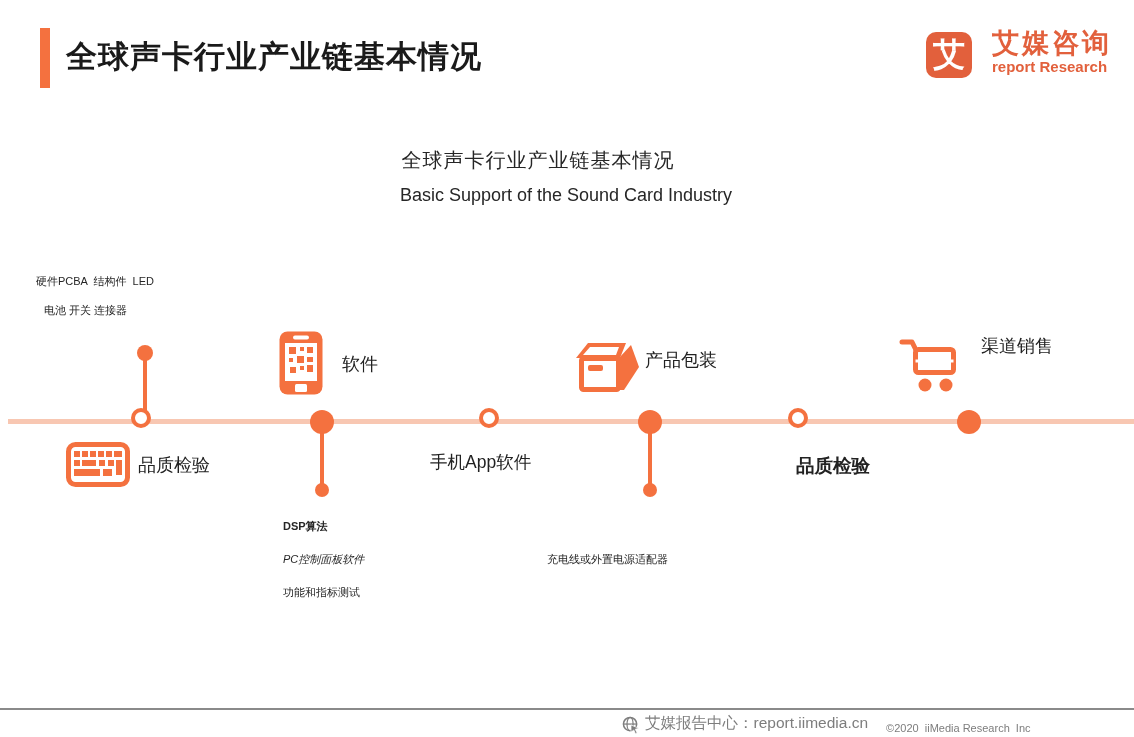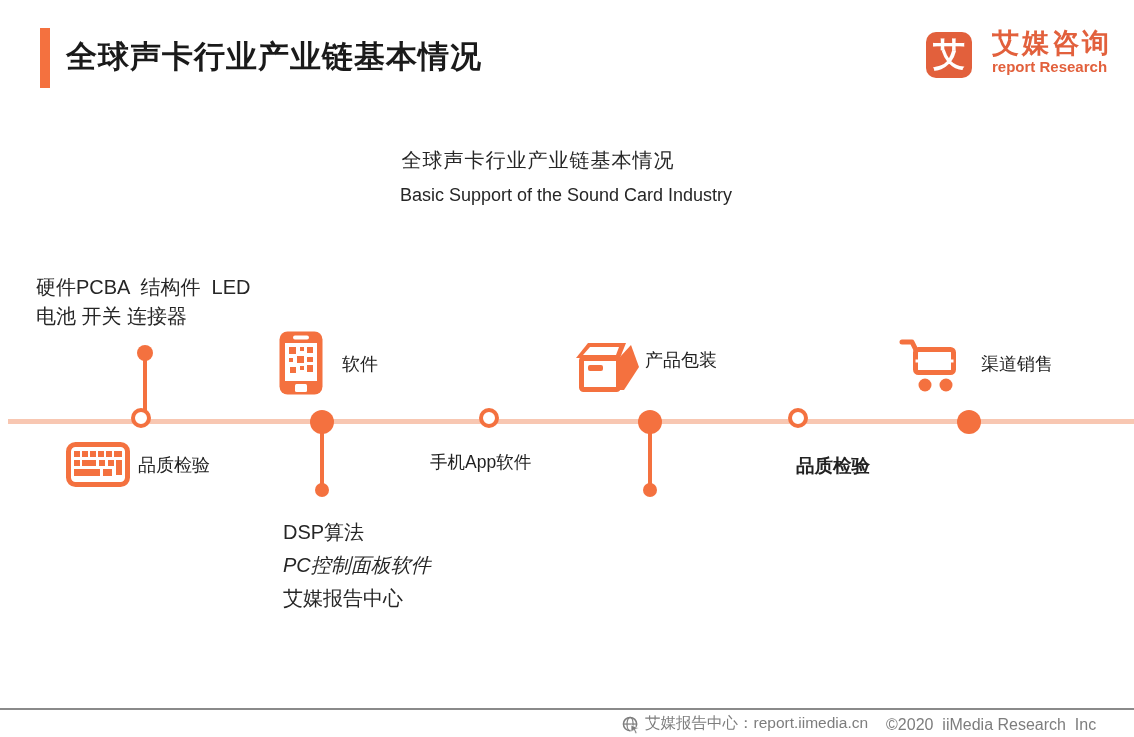--- a/index.html
+++ b/index.html
@@ -31,31 +31,31 @@
   .subtitle-en{position:absolute;left:0;top:185px;width:1076px;text-align:center;
     font-size:18px;color:var(--body);margin-left:28px;}
 
   
   .hline{position:absolute;left:8px;top:419px;width:1126px;height:5px;background:var(--accent-light);}
   .vconn{position:absolute;width:4px;background:var(--accent);}
   .dot{position:absolute;border-radius:50%;background:var(--accent);}
   .node-open{position:absolute;width:20px;height:20px;border:4px solid var(--accent);
     border-radius:50%;background:#fff;}
   .node-filled{position:absolute;width:24px;height:24px;border-radius:50%;background:var(--accent);}
-  .note{position:absolute;font-size:20px;color:var(--body);white-space:pre;}
+  .note{position:absolute;font-size:11px;color:var(--body);white-space:pre;}
   .stage-label{position:absolute;font-size:18px;color:#222;white-space:pre;}
   .stage-label.bold{font-weight:700;font-size:18.5px;}
   .icon-box{position:absolute;}
 
   
   .footer-divider{position:absolute;left:0;top:708px;width:1134px;height:2px;background:#8A8A8A;}
   .footer{position:absolute;left:622px;top:713px;display:flex;align-items:flex-end;color:var(--gray);}
   .footer svg{margin-right:5px;}
   .footer-source{font-size:15.5px;white-space:pre;}
-  .footer-copy{font-size:16px;white-space:pre;margin-left:18px;}
+  .footer-copy{font-size:11px;white-space:pre;margin-left:18px;}
 </style>
 </head>
 <body>
 
 <div class="page">
 
   <div class="accent-bar"></div>
   <h1 class="page-title">全球声卡行业产业链基本情况</h1>
   <div class="logo">
     <div class="logo-icon">艾</div>
@@ -64,21 +64,21 @@
       <span class="logo-en">report Research</span>
     </div>
   </div>
 
   <div class="subtitle-cn">全球声卡行业产业链基本情况</div>
   <div class="subtitle-en">Basic Support of the Sound Card Industry</div>
 
   <div class="hline"></div>
 
   <div class="note" style="left:36px;top:274px;">硬件PCBA  结构件  LED</div>
-  <div class="note" style="left:36px;top:303px;">电池 开关 连接器</div>
+  <div class="note" style="left:44px;top:303px;">电池 开关 连接器</div>
   <div class="vconn" style="left:143px;top:353px;height:70px;"></div>
   <div class="dot" style="left:137px;top:345px;width:16px;height:16px;"></div>
   <div class="node-open" style="left:131px;top:408px;"></div>
   <div class="icon-box" style="left:66px;top:442px;">
     <svg width="64" height="45" viewBox="0 0 64 45">
       <rect x="2.5" y="2.5" width="59" height="40" rx="7" fill="#fff" stroke="var(--accent)" stroke-width="5"></rect>
       <g fill="var(--accent)">
         <rect x="8" y="9" width="6" height="6"></rect>
           <rect x="16" y="9" width="6" height="6"></rect>
         <rect x="24" y="9" width="6" height="6"></rect>
@@ -113,54 +113,55 @@
           <rect x="21" y="35" width="4" height="4"></rect>
         <rect x="28" y="34" width="6" height="7"></rect>
       </g>
       <rect x="16" y="53" width="12" height="8" rx="1.5" fill="#fff"></rect>
     </svg>
   </div>
   <div class="stage-label" style="left:342px;top:352px;">软件</div>
   <div class="vconn" style="left:320px;top:422px;height:62px;"></div>
   <div class="dot" style="left:315px;top:483px;width:14px;height:14px;"></div>
   <div class="node-filled" style="left:310px;top:410px;"></div>
-  <div class="note" style="left:283px;top:519px;">DSP算法</div>
+  <div class="note" style="left:283px;top:519px;font-weight:bold;">DSP算法</div>
   <div class="note" style="left:283px;top:552px;font-style:italic;">PC控制面板软件</div>
-  <div class="note" style="left:283px;top:585px;">艾媒报告中心</div>
+  <div class="note" style="left:283px;top:585px;">功能和指标测试</div>
 
   <div class="node-open" style="left:479px;top:408px;"></div>
   <div class="stage-label" style="left:430px;top:450px;font-size:17.5px;">手机App软件</div>
 
   <div class="icon-box" style="left:573px;top:338px;">
     <svg width="70" height="56" viewBox="0 0 70 56">
       <polygon points="46,20 58,7 66,29 51,52 46,52" fill="var(--accent)"></polygon>
       <polygon points="3,20 15,5 53,5 47,20" fill="var(--accent)"></polygon>
       <polygon points="10,17 17,9 46,9 43,17" fill="#fff"></polygon>
       <rect x="8.5" y="20.5" width="37" height="31" rx="2" fill="#fff" stroke="var(--accent)" stroke-width="5"></rect>
       <rect x="15" y="27" width="15" height="6" rx="2" fill="var(--accent)"></rect>
     </svg>
   </div>
   <div class="stage-label" style="left:645px;top:348px;">产品包装</div>
   <div class="vconn" style="left:648px;top:422px;height:62px;"></div>
   <div class="dot" style="left:643px;top:483px;width:14px;height:14px;"></div>
   <div class="node-filled" style="left:638px;top:410px;"></div>
+  <div class="note" style="left:547px;top:552px;">充电线或外置电源适配器</div>
 
   <div class="node-open" style="left:788px;top:408px;"></div>
   <div class="stage-label bold" style="left:759px;top:453px;margin-left:37px;">品质检验</div>
 
   <div class="icon-box" style="left:899px;top:336px;">
     <svg width="62" height="58" viewBox="0 0 62 58">
       <polyline points="3,6 13,6 17,14" fill="none" stroke="var(--accent)" stroke-width="5" stroke-linecap="round" stroke-linejoin="round"></polyline>
       <rect x="16.5" y="13.5" width="38" height="23" rx="3" fill="none" stroke="var(--accent)" stroke-width="5"></rect>
       <line x1="16.5" y1="25" x2="54.5" y2="25" stroke="#fff" stroke-width="3"></line>
       <circle cx="26" cy="49" r="6.5" fill="var(--accent)"></circle>
       <circle cx="47" cy="49" r="6.5" fill="var(--accent)"></circle>
     </svg>
   </div>
-  <div class="stage-label" style="left:981px;top:352px;">渠道销售</div>
+  <div class="stage-label" style="left:981px;top:334px;">渠道销售</div>
   <div class="node-filled" style="left:957px;top:410px;"></div>
 
   <div class="footer-divider"></div>
   <div class="footer">
     <svg width="18" height="18" viewBox="0 0 19 19">
       <circle cx="8.5" cy="8.5" r="7" fill="none" stroke="var(--gray)" stroke-width="1.6"></circle>
       <ellipse cx="8.5" cy="8.5" rx="3.2" ry="7" fill="none" stroke="var(--gray)" stroke-width="1.3"></ellipse>
       <line x1="1.5" y1="8.5" x2="15.5" y2="8.5" stroke="var(--gray)" stroke-width="1.3"></line>
       <polygon points="9.5,9.5 18,13 14,14 16,18 14.2,18.7 12.4,14.8 9.5,17" fill="var(--gray)" stroke="#fff" stroke-width="0.8"></polygon>
     </svg>

